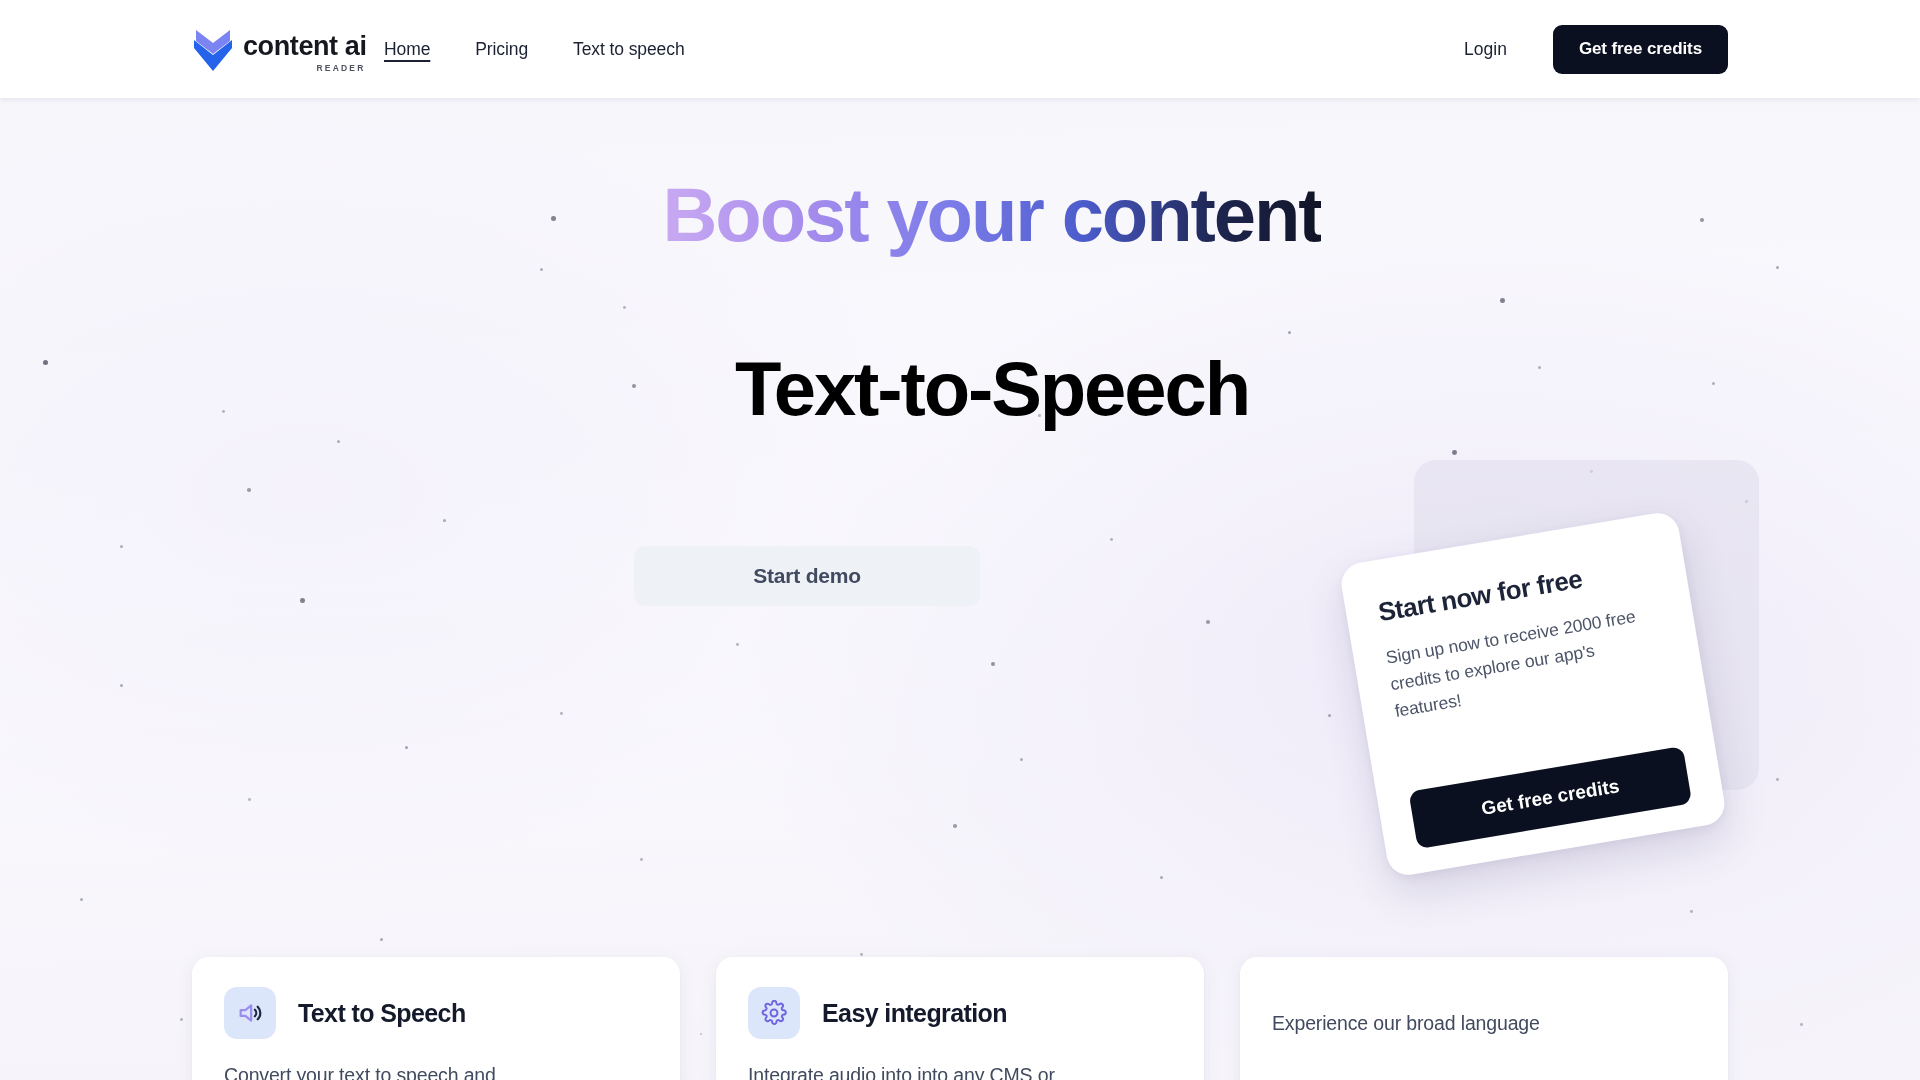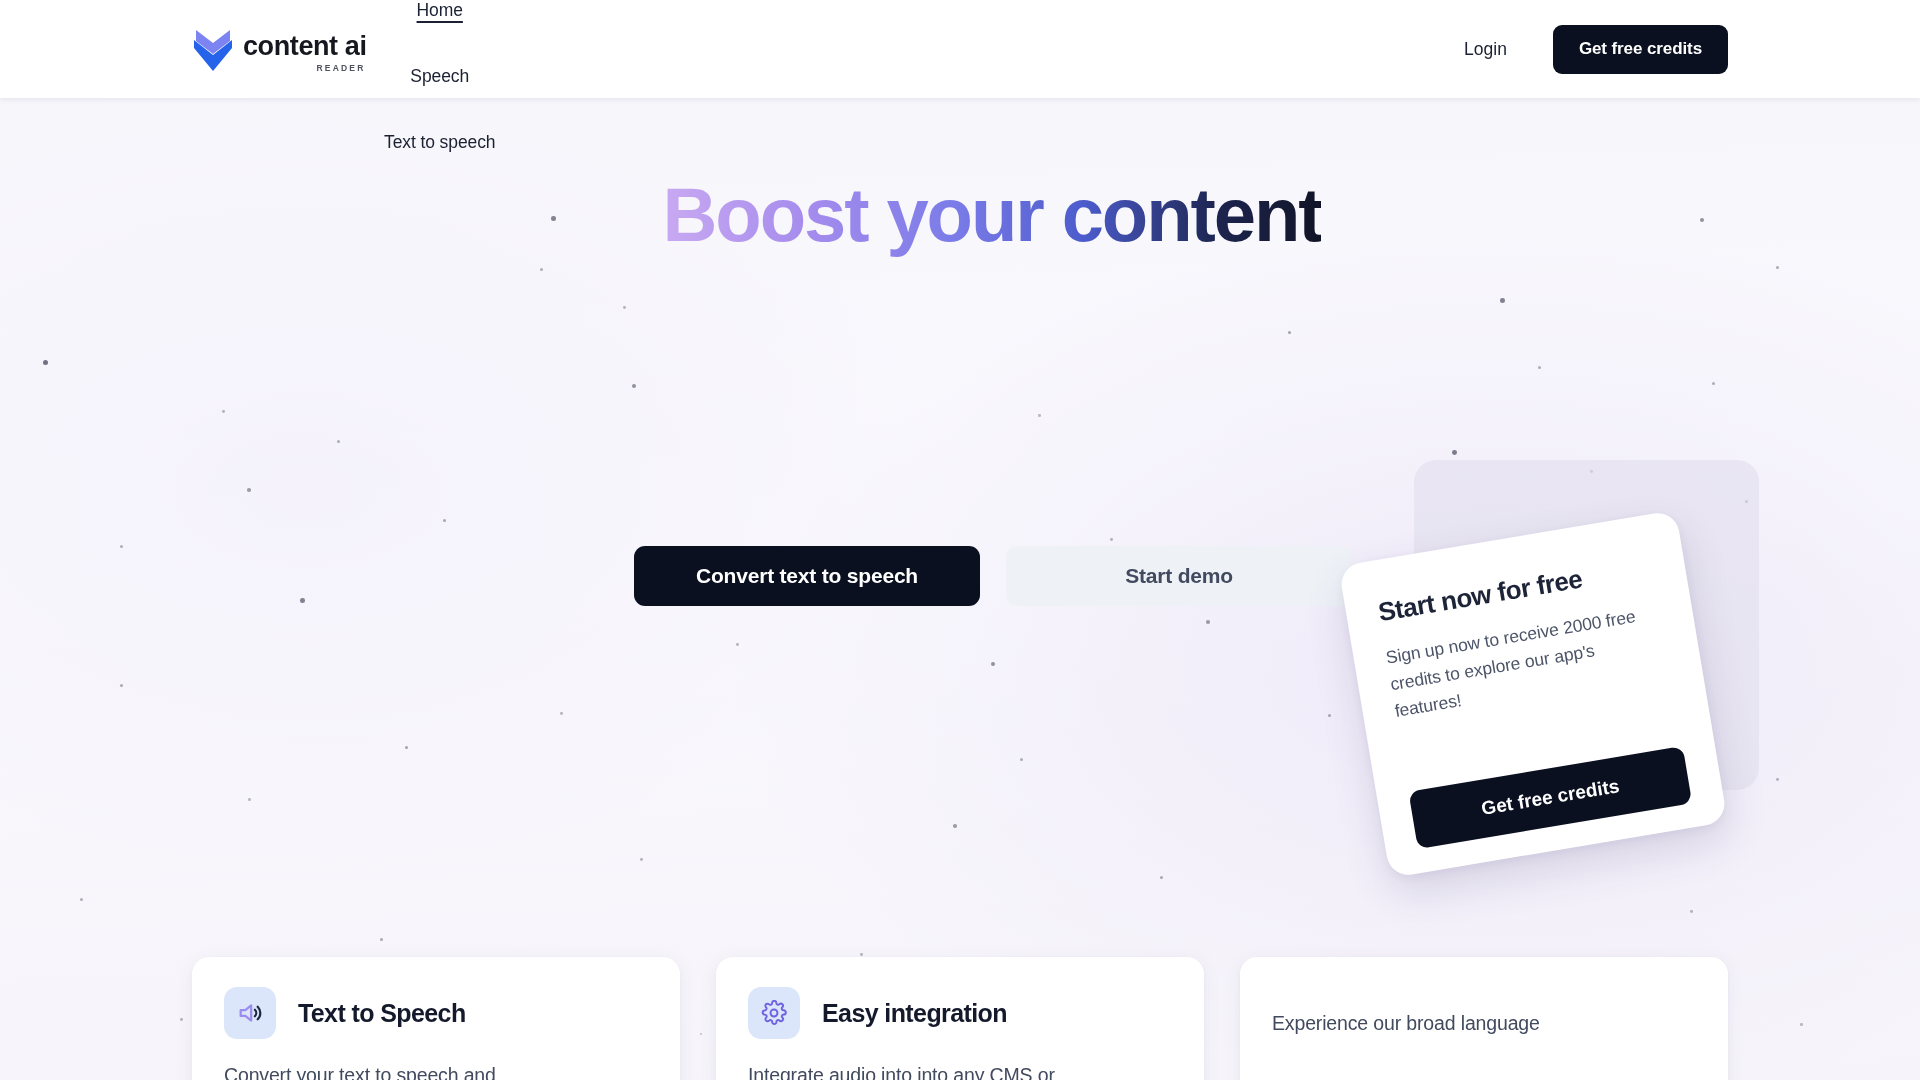--- a/index.html
+++ b/index.html
@@ -66,21 +66,20 @@
   }
 
   .nav {
     position: absolute;
     left: 384px;
     top: 0;
     height: 98px;
     display: flex;
     align-items: center;
     gap: 45px;
-    flex-direction: column;
   }
   .nav-link {
     font-size: 17.5px;
     color: #1b2132;
     text-decoration: none;
     cursor: pointer;
     letter-spacing: -0.1px;
   }
   .nav-link.active {
     text-decoration: underline;
@@ -332,21 +331,21 @@
       </svg>
     </span>
     <span class="brand-wordmark">
       <span class="brand-name">content ai</span>
       <span class="brand-sub">READER</span>
     </span>
   </div>
 
   <nav class="nav">
     <a class="nav-link active" href="#">Home</a>
-    <a class="nav-link" href="#">Speech</a>
+    <a class="nav-link" href="#">Pricing</a>
     <a class="nav-link" href="#">Text to speech</a>
   </nav>
 
   <div class="header-right">
     <a class="login-link" href="#">Login</a>
     <button class="btn-dark-sm">Get free credits</button>
   </div>
 </header>
 
 <section class="hero">
@@ -404,25 +403,25 @@
       <span class="dot" style="left: 1800px; top: 925px; width: 2.6px; height: 2.6px; opacity: 0.33;"></span>
       <span class="dot" style="left: 700px; top: 935px; width: 2.4px; height: 2.4px; opacity: 0.3;"></span>
       <span class="dot" style="left: 1020px; top: 944px; width: 2.6px; height: 2.6px; opacity: 0.33;"></span>
     </div>
 
   <div class="hero-inner">
 
     <h1 class="headline">
       <span class="headline-grad">Boost your content</span><br>
       <br>
+      <span>Text-to-Speech</span>
     </h1>
 
 
     <div class="cta-row">
-      <button class="btn-primary">Convert text to speech</button>
       <button class="btn-secondary">Start demo</button>
     </div>
 
     <div class="promo-wrap">
       <div class="promo-ghost"></div>
       <div class="promo-card">
         <div class="promo-title">Start now for free</div>
         <div class="promo-text">Sign up now to receive 2000 free credits to explore our app's features!</div>
         <button class="promo-btn">Get free credits</button>
       </div>

